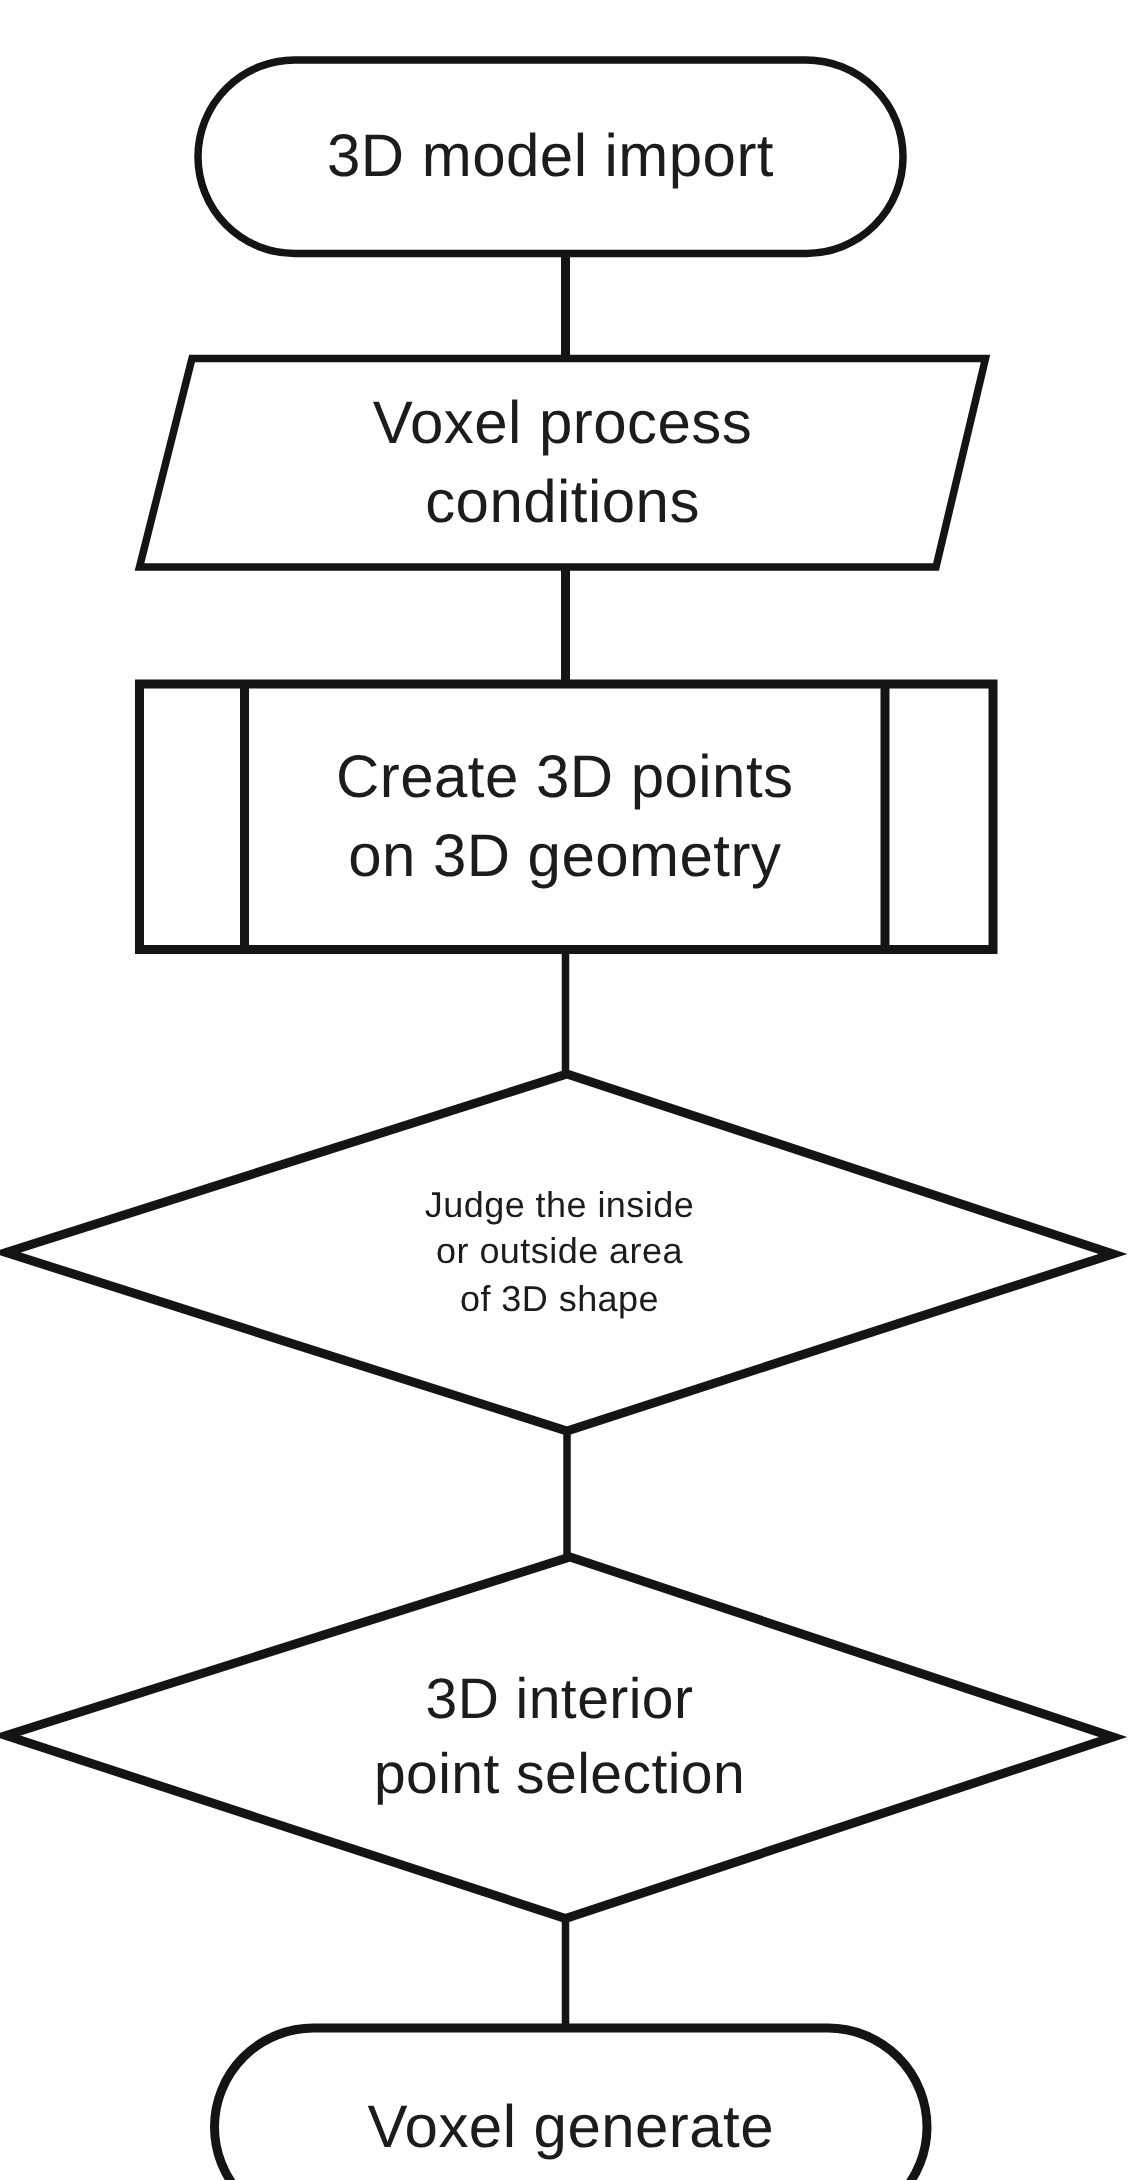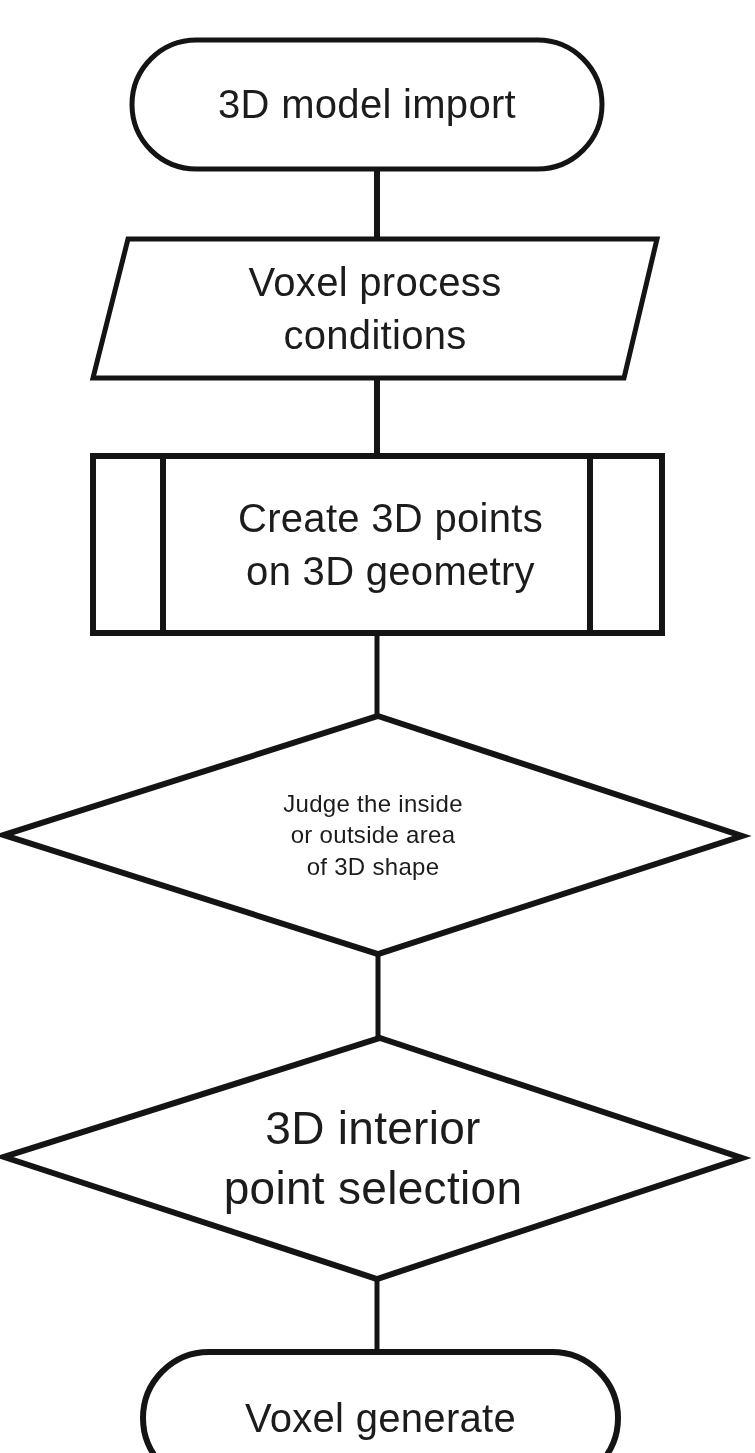--- a/index.html
+++ b/index.html
@@ -32,23 +32,23 @@
     text-align: center;
     color: #1c1c1c;
     font-size: 40px;
     line-height: 1.32;
     white-space: pre-line;
     letter-spacing: 0.3px;
     pointer-events: none;
   }
   .label-start   { left: 132px; top:    4px; width: 470px; height: 129px; }
   .label-enter   { left:  93px; top:  203px; width: 564px; height: 139px; }
-  .label-create  { left: 177px; top:  420px; width: 427px; height: 177px; }
+  .label-create  { left: 163px; top:  420px; width: 427px; height: 177px; }
   .label-judge   { left:   4px; top:  680px; width: 738px; height: 238px; font-size: 24px; line-height: 1.3; }
-  .label-select  { left:   4px; top: 1002px; width: 738px; height: 241px; font-size: 46px; line-height: 1.3; }
+  .label-select  { left:   4px; top: 1002px; width: 738px; height: 241px; font-size: 38px; line-height: 1.3; }
   .label-voxel   { left: 143px; top: 1316px; width: 475px; height: 132px; }
 </style>
 </head>
 <body>
 
 <div class="canvas">
 
   <svg class="shapes-svg" viewBox="0 0 755 1453" xmlns="http://www.w3.org/2000/svg">
 
     <line x1="377" y1="131" x2="377" y2="205" stroke="#141414" stroke-width="6"></line>

